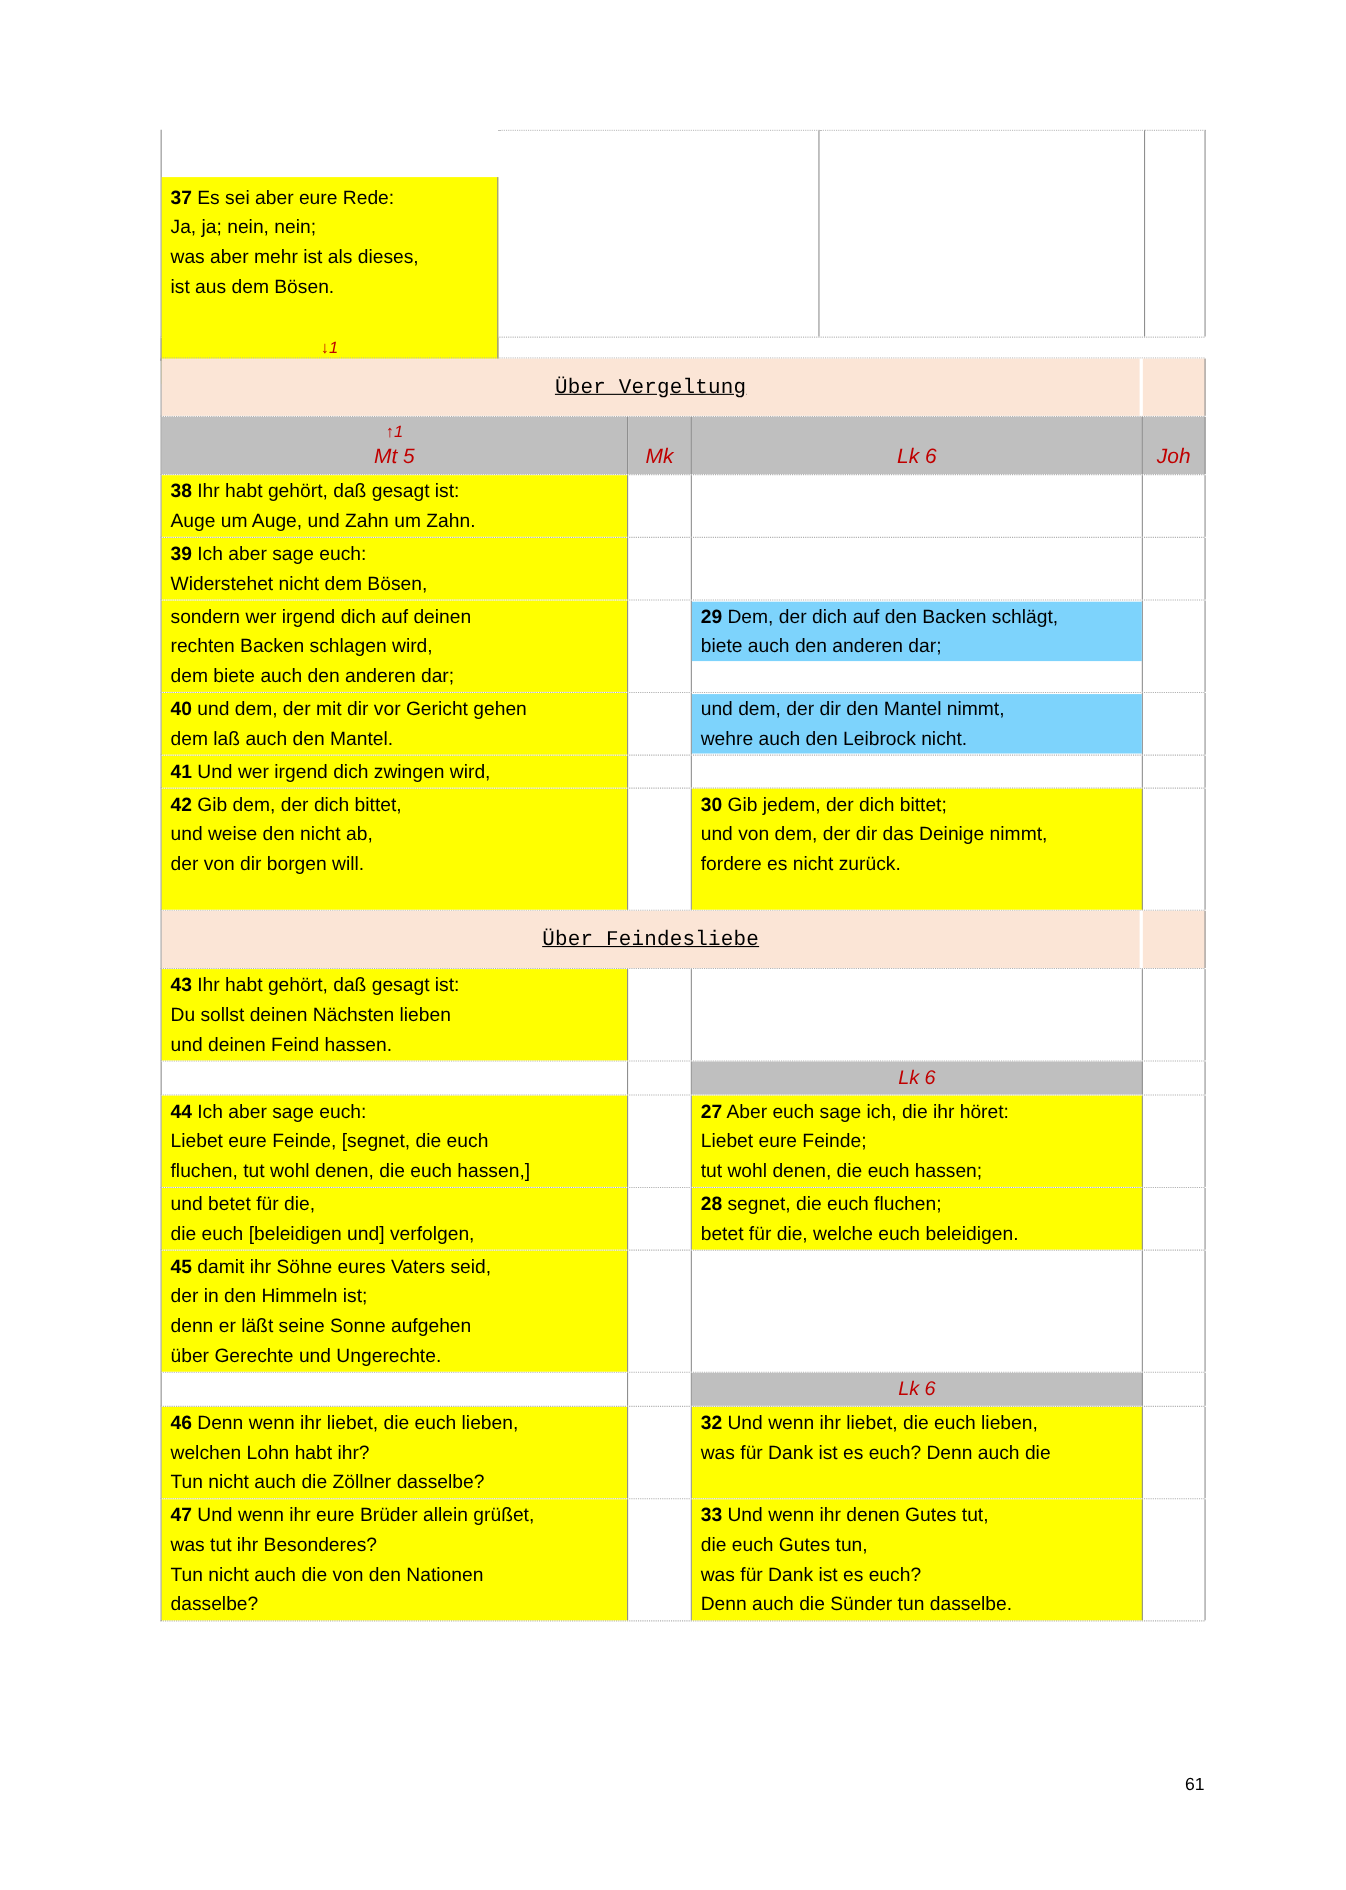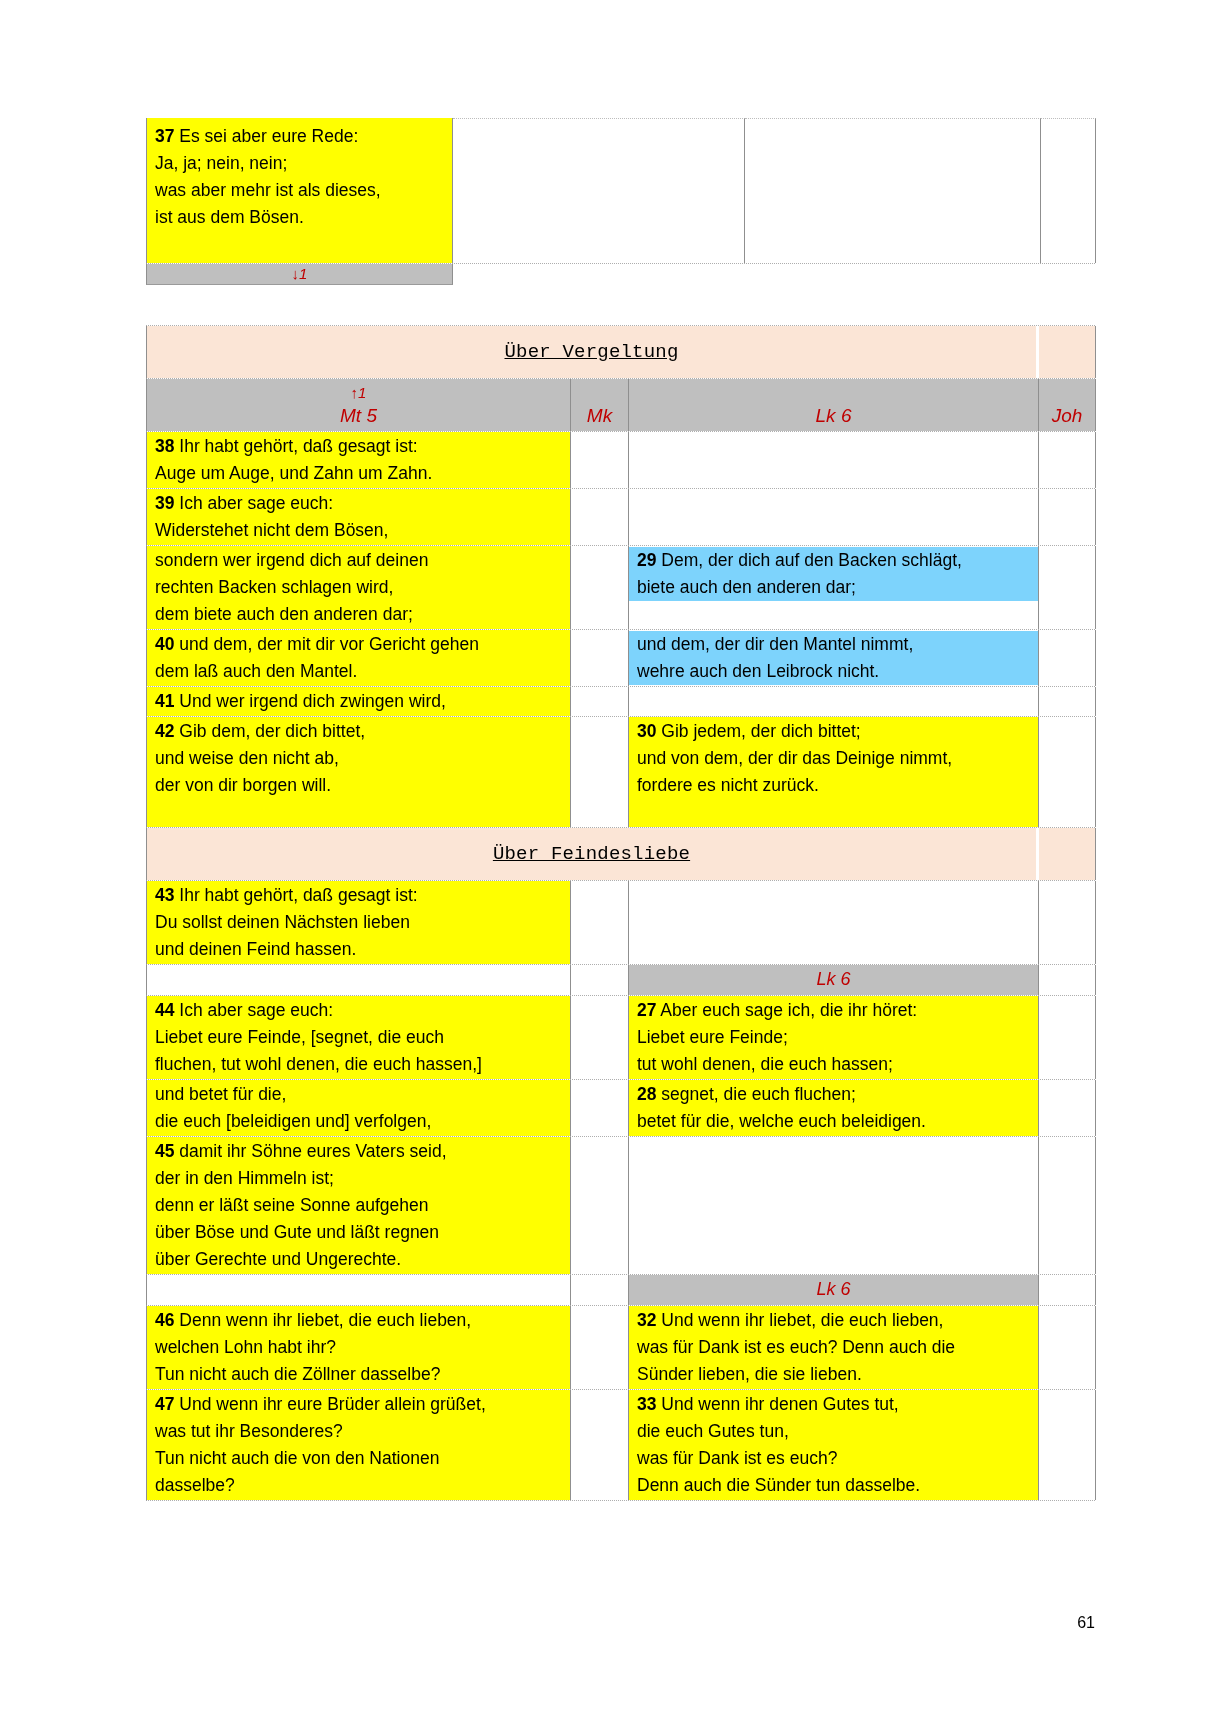--- a/index.html
+++ b/index.html
@@ -12,21 +12,21 @@
   .line { font-size:17.5px; line-height:27px; white-space:pre; padding-left:8px; padding-right:4px; }
   .vn { font-weight:700; }
   .y { background:#ffff00; }
   .hl { background:#7dd3fc; }
   .red-i { color:#c00000; font-style:italic; }
 
   
   .frag { position:absolute; left:146px; top:118px; width:949px; }
   .frow { display:grid; grid-template-columns:306px 292px 296px 55px; border-left:1px solid #8f8f8f; border-bottom:1px dotted #aeaeae; }
   .frow .cell { border-top:1px dotted #bdbdbd; }
-  .frow .cell.no-top { border-top:none; }
+  .frow .cell.no-top { border-top:none;margin-top:43px; }
   .frag-mt { padding:5px 0 32px 0; }
   .marker-bar {
     box-sizing:border-box; width:307px; height:21px; background:#bfbfbf;
     border-left:1px solid #8f8f8f; border-right:1px solid #8f8f8f; border-bottom:1px solid #9a9a9a;
     text-align:center;
   }
   .marker-bar .marker { font-size:15px; line-height:20px; }
 
   
   .main { position:absolute; left:146px; top:325px; width:949px; border-top:1px dotted #aeaeae; }
@@ -224,21 +224,20 @@
         <div class="line">betet für die, welche euch beleidigen.</div>
       </div>
       <div class="cell"></div>
     </div>
 
     <div class="row">
       <div class="cell y vcell">
         <div class="line"><b class="vn">45</b><span> damit ihr Söhne eures Vaters seid,</span></div>
         <div class="line">der in den Himmeln ist;</div>
         <div class="line">denn er läßt seine Sonne aufgehen</div>
-        <div class="line">über Böse und Gute und läßt regnen</div>
         <div class="line">über Gerechte und Ungerechte.</div>
       </div>
       <div class="cell"></div>
       <div class="cell"></div>
       <div class="cell"></div>
     </div>
 
     <div class="row lkband-row">
       <div class="cell"></div>
       <div class="cell"></div>
@@ -251,21 +250,20 @@
     <div class="row">
       <div class="cell y vcell">
         <div class="line"><b class="vn">46</b><span> Denn wenn ihr liebet, die euch lieben,</span></div>
         <div class="line">welchen Lohn habt ihr?</div>
         <div class="line">Tun nicht auch die Zöllner dasselbe?</div>
       </div>
       <div class="cell"></div>
       <div class="cell y vcell">
         <div class="line"><b class="vn">32</b><span> Und wenn ihr liebet, die euch lieben,</span></div>
         <div class="line">was für Dank ist es euch? Denn auch die</div>
-        <div class="line">Sünder lieben, die sie lieben.</div>
       </div>
       <div class="cell"></div>
     </div>
 
     <div class="row">
       <div class="cell y vcell">
         <div class="line"><b class="vn">47</b><span> Und wenn ihr eure Brüder allein grüßet,</span></div>
         <div class="line">was tut ihr Besonderes?</div>
         <div class="line">Tun nicht auch die von den Nationen</div>
         <div class="line">dasselbe?</div>

